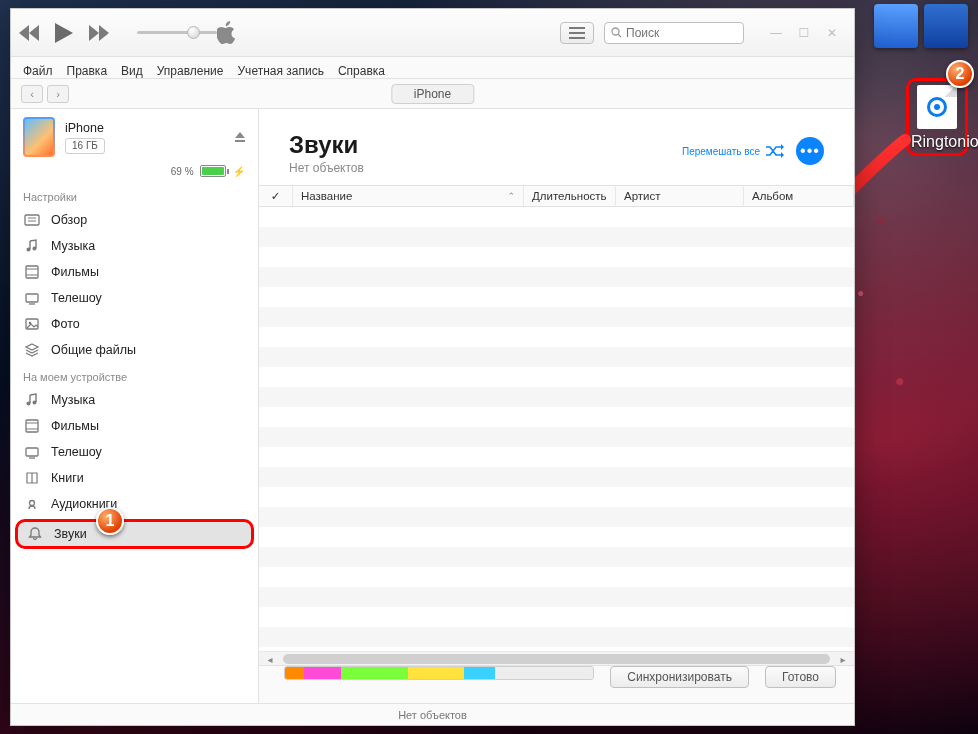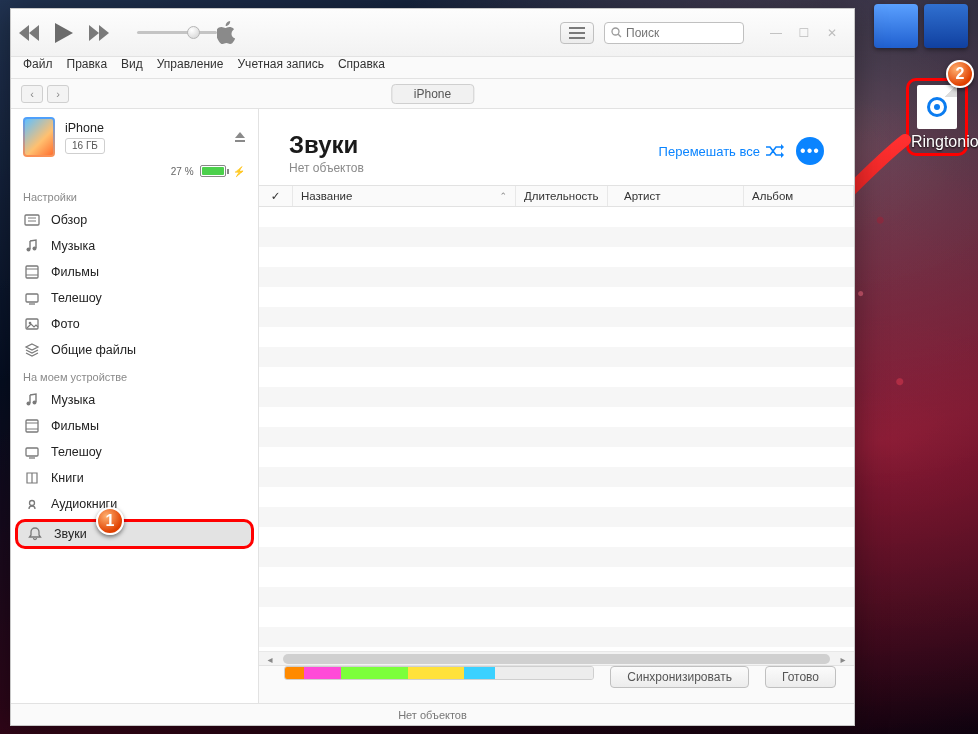--- a/index.html
+++ b/index.html
@@ -62,21 +62,21 @@
 .vol .knob{position:absolute;top:-5px;left:50px;width:13px;height:13px;border-radius:50%;background:radial-gradient(circle at 35% 30%,#fff,#d0d0d0);border:1px solid #b5b5b5;}
 .apple-logo{flex:1;text-align:center;color:#888;font-size:22px;}
 .tb-right{display:flex;align-items:center;gap:10px;}
 .listview-btn{width:34px;height:22px;border:1px solid #c0c0c0;border-radius:4px;background:linear-gradient(#fafafa,#ececec);display:flex;align-items:center;justify-content:center;color:#6b6b6b;}
 .search-box{height:22px;width:140px;border:1px solid #c0c0c0;border-radius:4px;display:flex;align-items:center;padding:0 6px;color:#888;background:#fff;}
 .search-box input{border:none;outline:none;width:100%;font-size:12px;color:#333;}
 .win-controls{display:flex;gap:0;margin-left:8px;}
 .win-btn{width:28px;height:22px;display:flex;align-items:center;justify-content:center;color:#bdbdbd;font-size:12px;}
 
 
-.menubar{height:22px;display:flex;align-items:flex-start;gap:14px;padding:0 12px;border-bottom:1px solid #e2e2e2;font-size:12px;color:#333;background:#fafafa;}
+.menubar{height:22px;display:flex;align-items:flex-end;gap:14px;padding:0 12px;border-bottom:1px solid #e2e2e2;font-size:12px;color:#333;background:#fafafa;}
 .menu-item{cursor:default;}
 
 
 .navrow{height:30px;display:flex;align-items:center;padding:0 10px;border-bottom:1px solid #e2e2e2;background:#fafafa;position:relative;}
 .nav-arrows{display:flex;gap:4px;}
 .nav-arrow{width:22px;height:18px;border:1px solid #cfcfcf;border-radius:3px;background:#f3f3f3;display:flex;align-items:center;justify-content:center;color:#888;font-size:11px;}
 .crumb{position:absolute;left:50%;transform:translateX(-50%);height:20px;padding:0 22px;border:1px solid #cfcfcf;border-radius:4px;background:#f1f1f1;display:flex;align-items:center;font-size:12px;color:#555;}
 
 
 .body{flex:1;display:flex;min-height:0;}
@@ -102,30 +102,30 @@
 .side-item{display:flex;align-items:center;gap:10px;padding:4px 12px;font-size:12.5px;color:#222;cursor:default;}
 .side-item .ic{width:18px;height:18px;color:#7a7a7a;display:flex;align-items:center;justify-content:center;}
 .side-item.selected{background:#e3e3e3;}
 .side-item.highlight{border:3px solid #ff0000;border-radius:10px;margin:2px 4px;padding:3px 8px;}
 
 
 .c-header{padding:22px 30px 10px;display:flex;align-items:flex-start;justify-content:space-between;}
 .c-title{font-size:24px;font-weight:700;color:#1a1a1a;}
 .c-sub{font-size:12px;color:#8a8a8a;margin-top:2px;}
 .c-actions{display:flex;align-items:center;gap:12px;margin-top:6px;}
-.shuffle{color:#0a84ff;font-size:13px;display:flex;align-items:center;gap:6px;}
+.shuffle{color:#0a84ff;font-size:10px;display:flex;align-items:center;gap:6px;}
 .more-btn{width:28px;height:28px;border-radius:50%;background:#0a84ff;color:#fff;display:flex;align-items:center;justify-content:center;font-size:16px;letter-spacing:1px;}
 
 
 .tbl-head{display:flex;align-items:center;border-top:1px solid #e2e2e2;border-bottom:1px solid #e2e2e2;height:22px;font-size:11.5px;color:#333;background:#fafafa;}
 .th{padding:0 8px;border-right:1px solid #e8e8e8;display:flex;align-items:center;height:100%;}
 .th.chk{width:34px;justify-content:center;}
 .th.name{flex:1;}
 .th.dur{width:92px;}
-.th.artist{width:128px;margin-left:8px;}
+.th.artist{width:128px;}
 .th.album{width:110px;}
 .sort-caret{margin-left:auto;color:#888;font-size:9px;}
 
 
 .rows{flex:1;overflow:auto;background:repeating-linear-gradient(#fff 0 20px,#f6f6f6 20px 40px);}
 
 
 .hscroll{height:14px;background:#f3f3f3;border-top:1px solid #e8e8e8;position:relative;}
 .hscroll .thumb{position:absolute;left:24px;right:24px;top:2px;height:10px;background:#d0d0d0;border-radius:5px;}
 .hscroll .ar{position:absolute;top:0;width:18px;height:14px;display:flex;align-items:center;justify-content:center;color:#888;font-size:10px;}
@@ -255,21 +255,21 @@
           <span class="cap-pill">16 ГБ</span>
         </div>
         <span class="eject">
           <svg width="12" height="12" viewBox="0 0 12 12">
               <polygon points="6,1 11,7 1,7" fill="#8a8a8a"></polygon>
               <rect x="1" y="9" width="10" height="2" fill="#8a8a8a"></rect>
             </svg>
         </span>
       </div>
       <div class="batt-row">
-        <span>27 %</span>
+        <span>69 %</span>
         <div class="batt">
             <div class="fill"></div>
           </div>
         <span class="charge-icon">⚡</span>
       </div>
 
       <div class="side-h">Настройки</div>
       <ul class="side-list" id="settings-list">
           <li class="side-item">
             <span class="ic">

